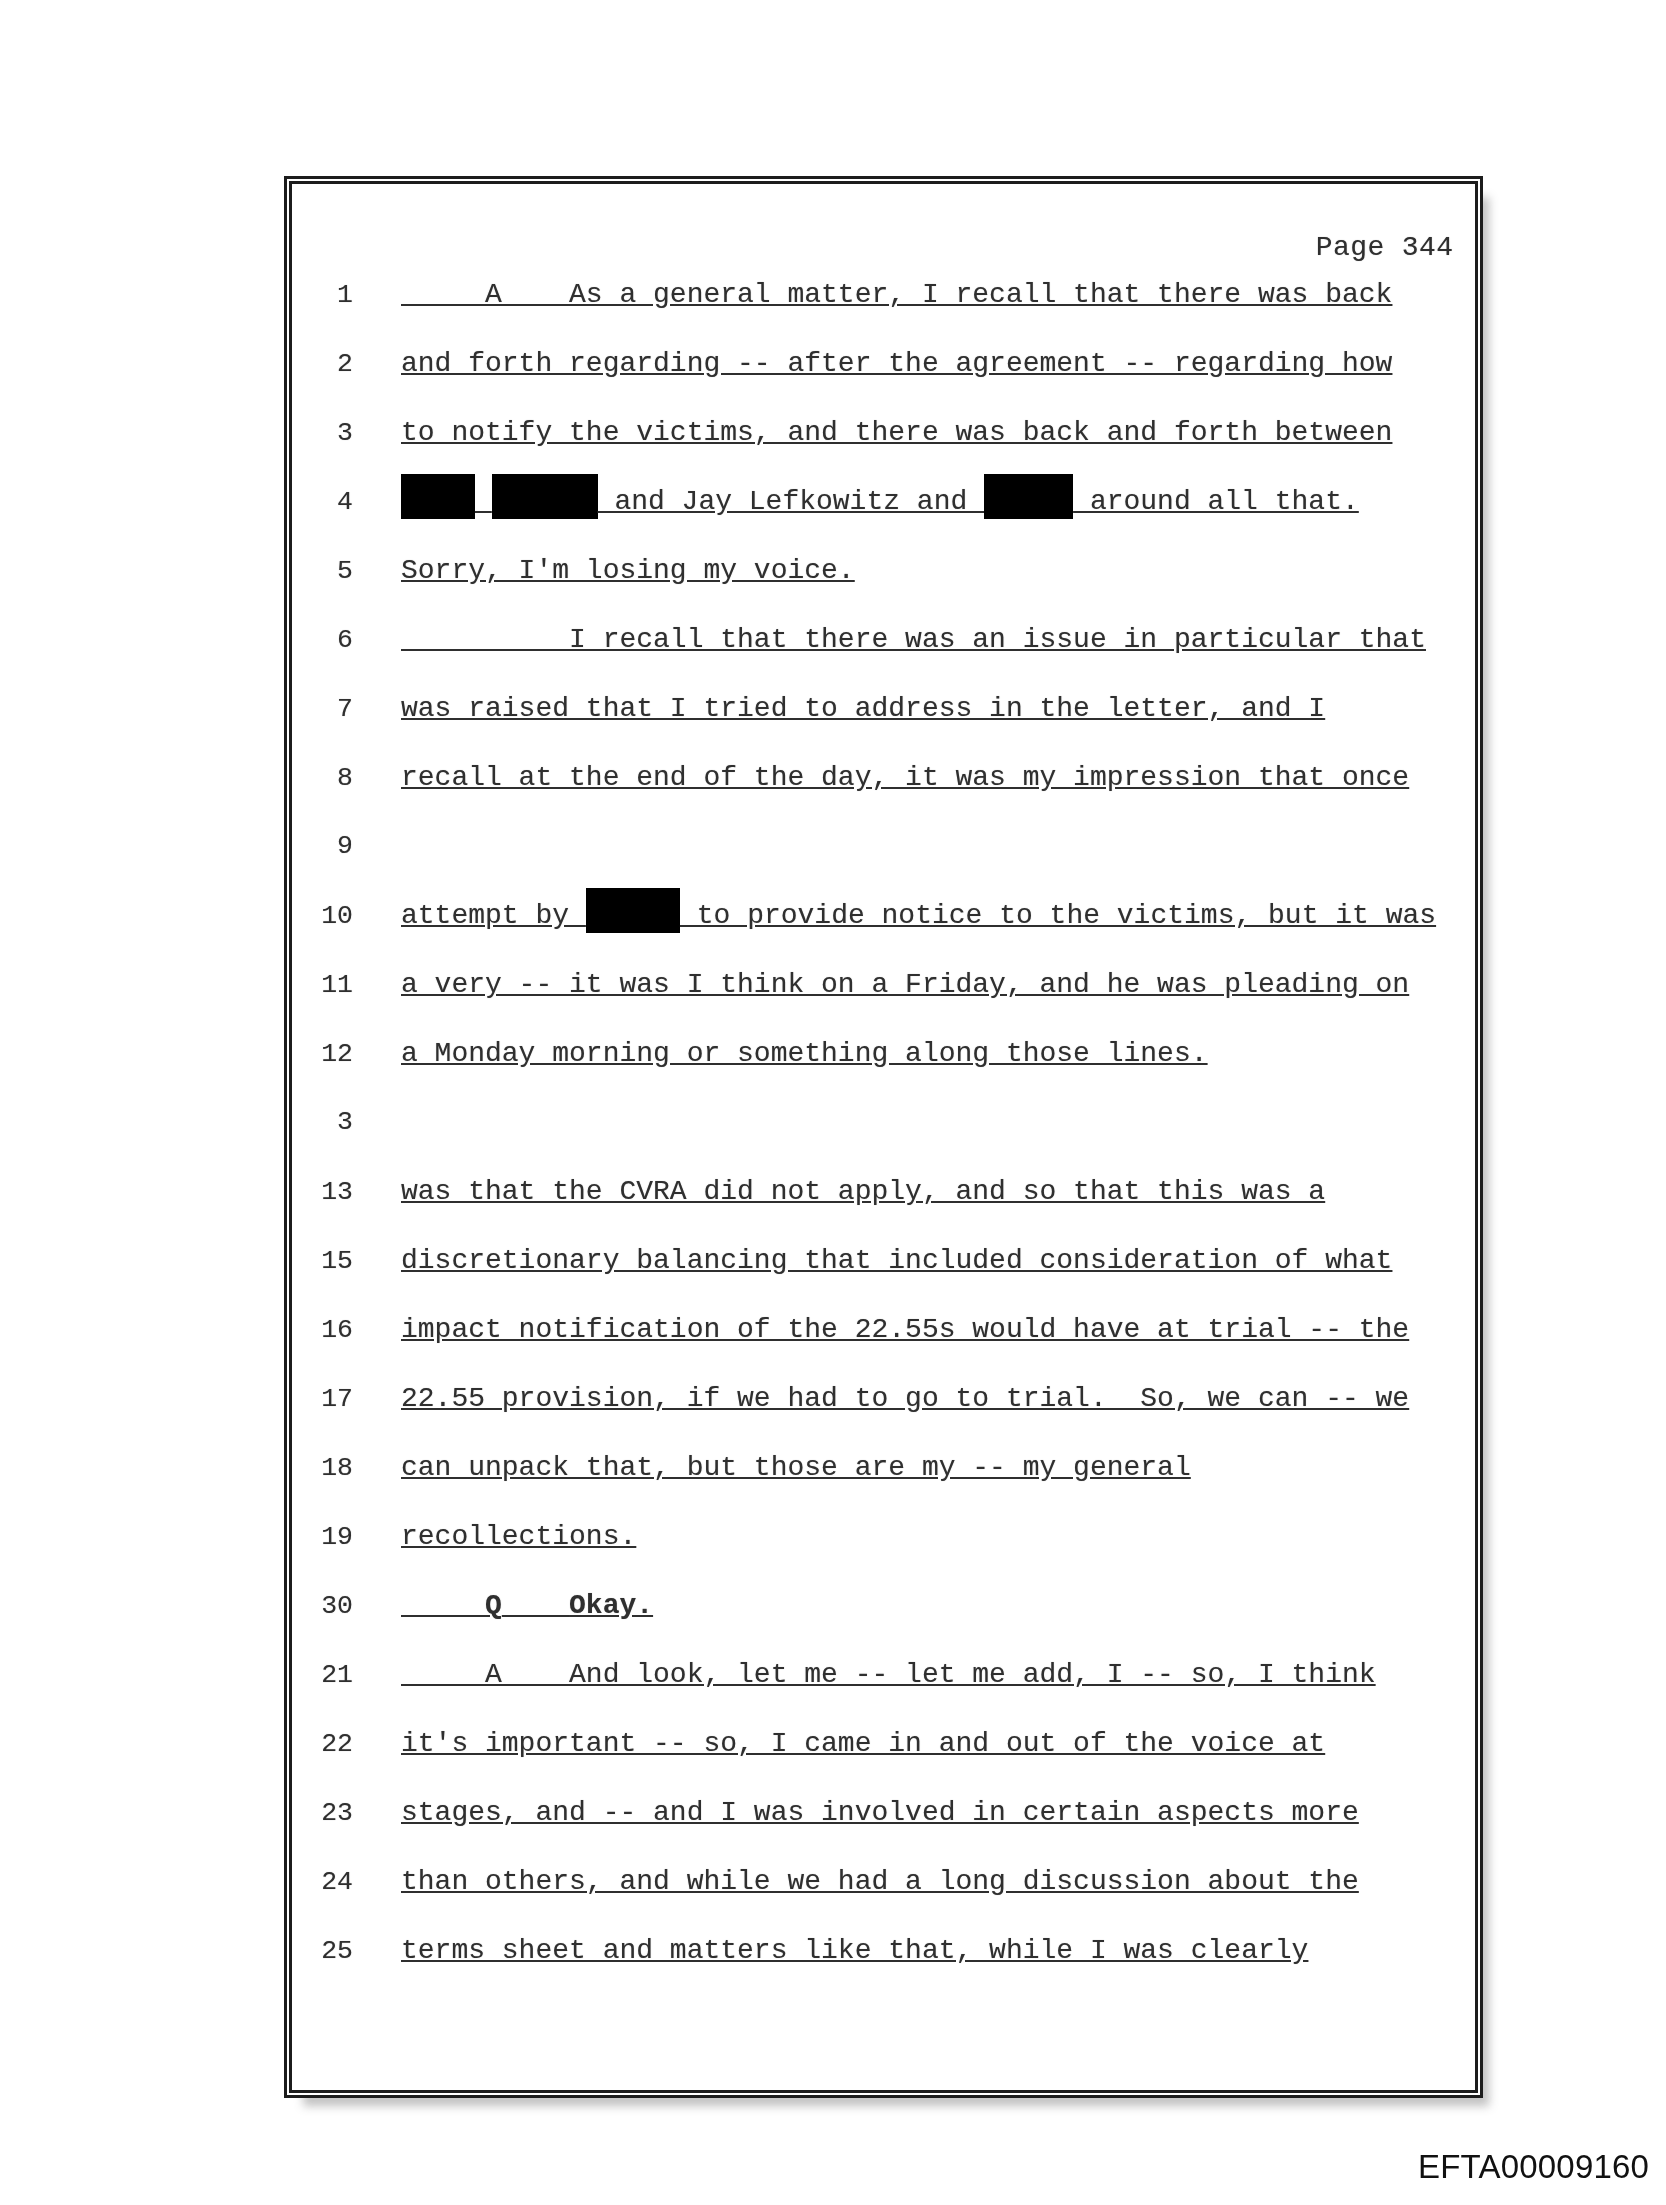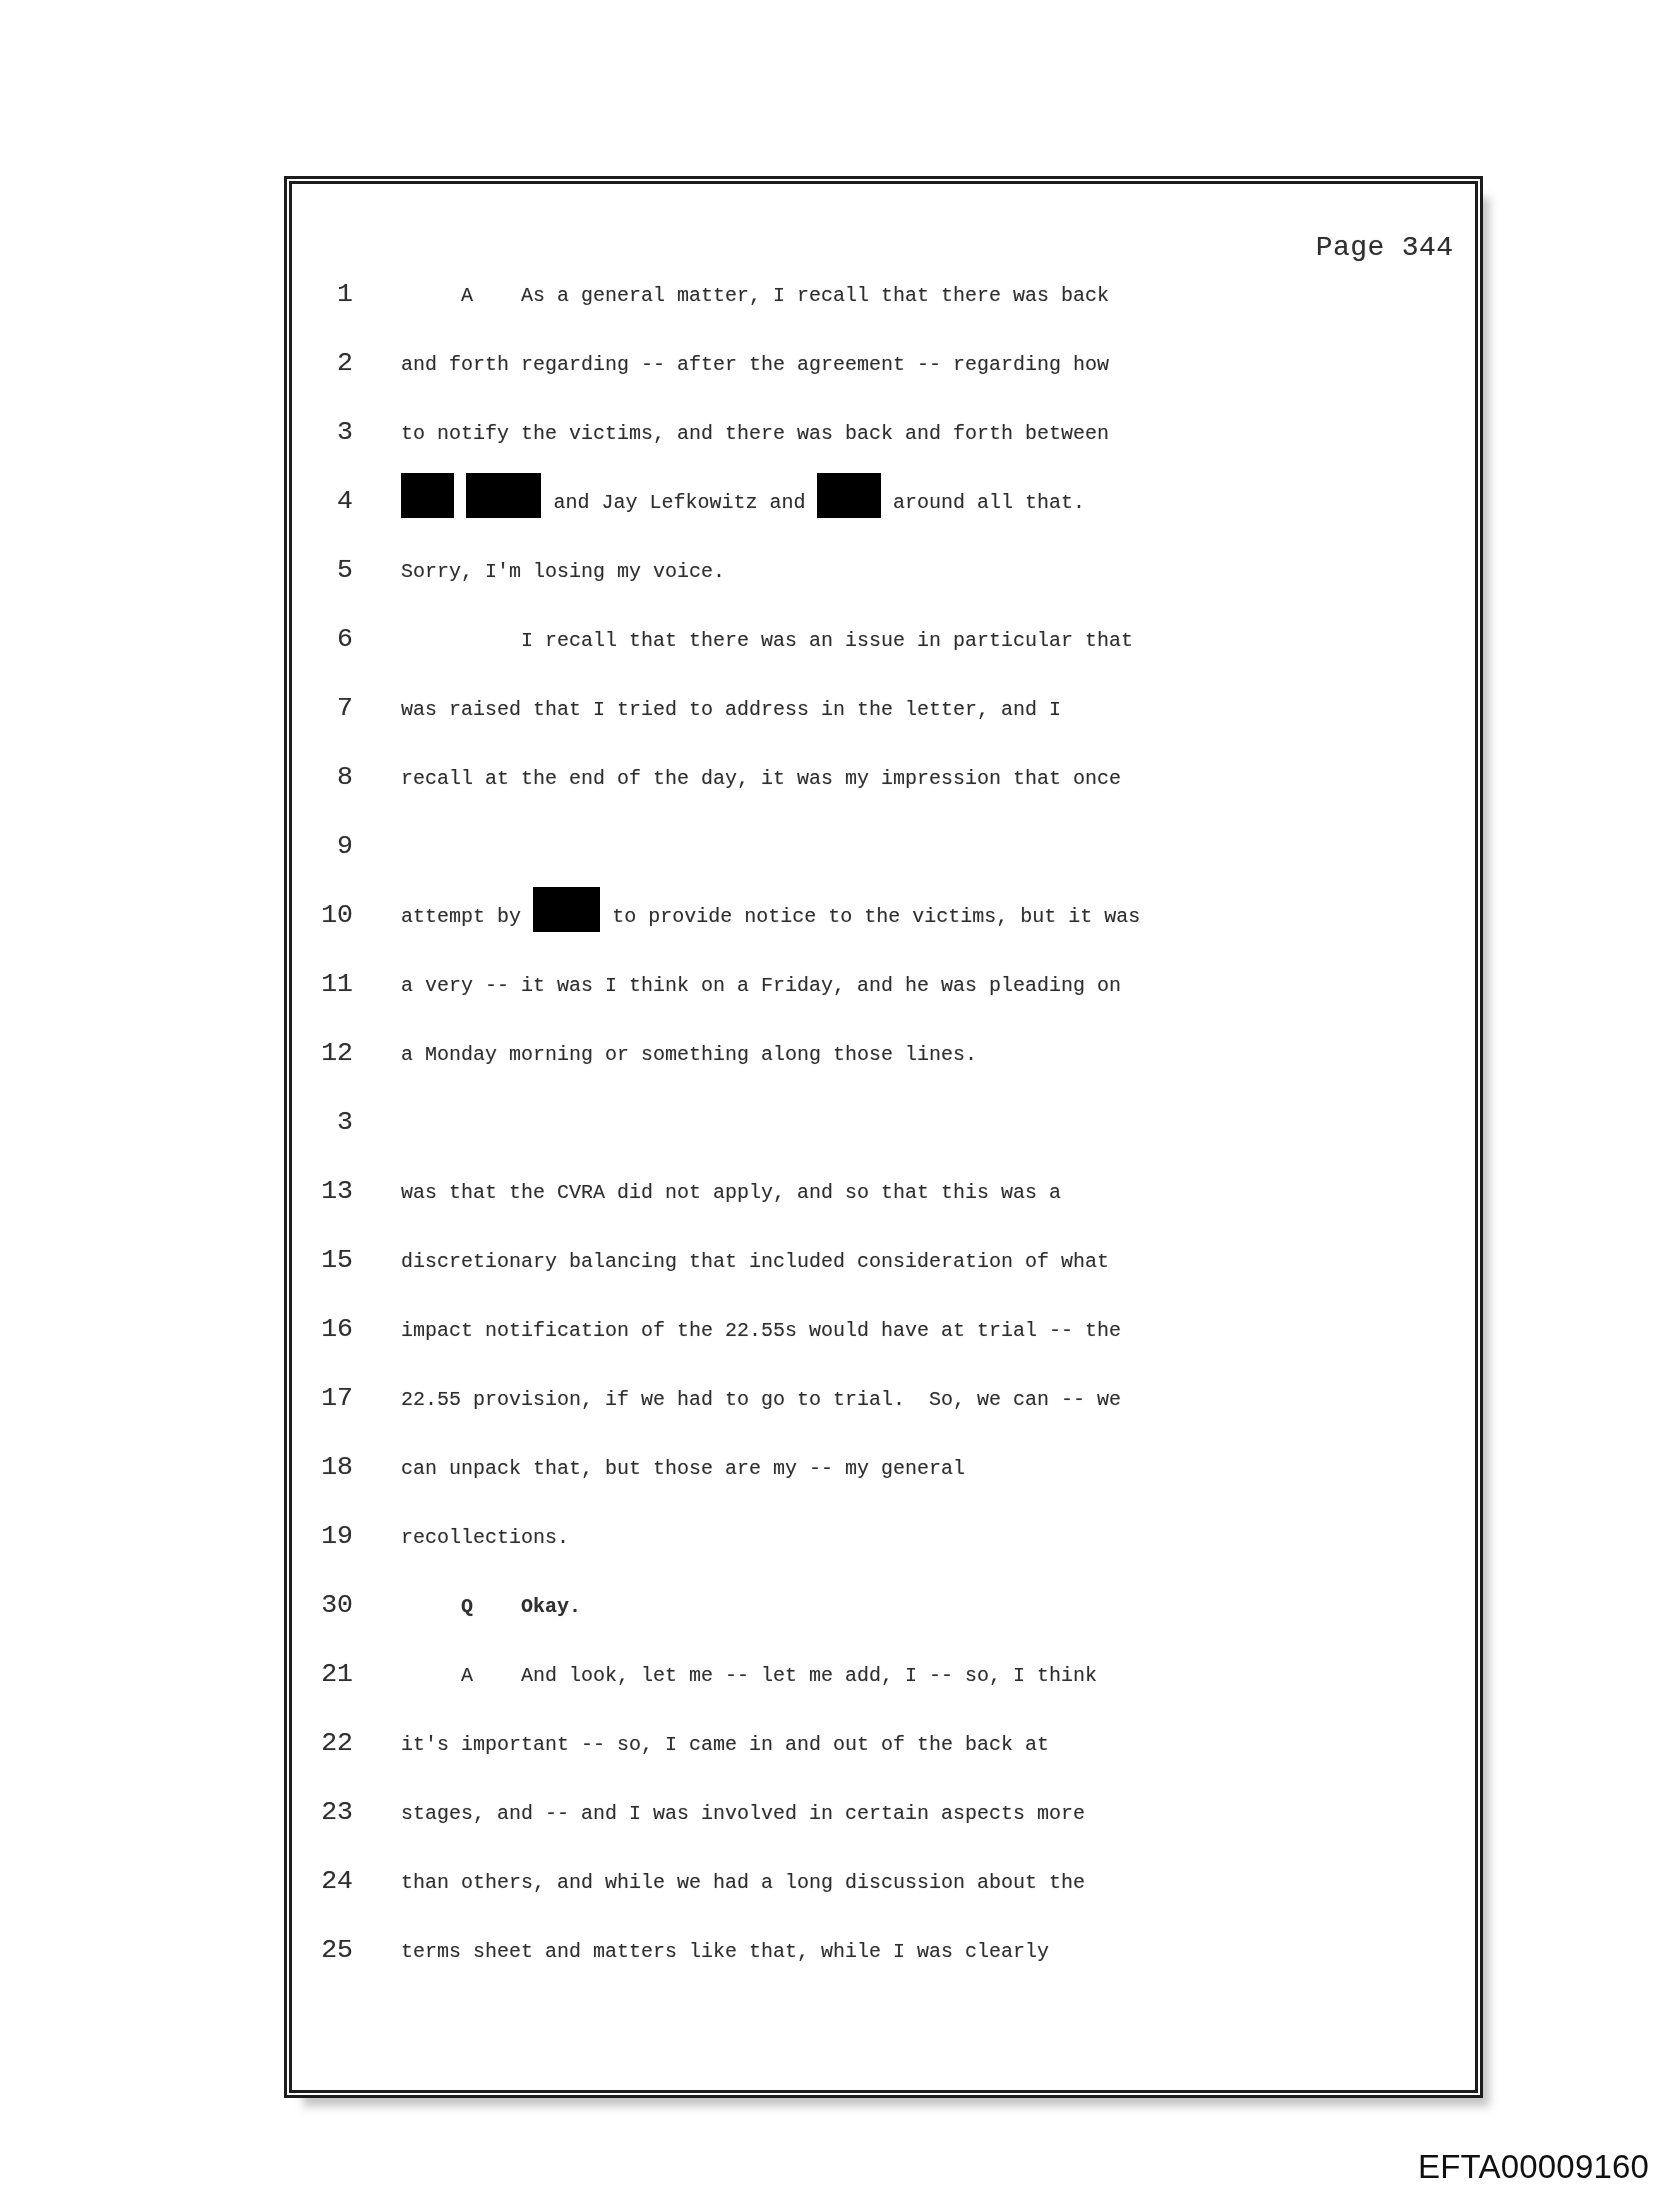--- a/index.html
+++ b/index.html
@@ -55,24 +55,25 @@
     display: inline-block;
     width: 61px;
     text-align: right;
     font-size: 26.5px;
     color: var(--ink, #2f2f2f);
     flex: 0 0 61px;
     text-shadow: 0 0 1px rgba(47,47,47,0.35);
   }
   .lt {
     margin-left: 48px;
-    font-size: 20px;
+    font-size: 28px;
     color: var(--ink, #2f2f2f);
     white-space: pre;
     text-shadow: 0 0 1px rgba(47,47,47,0.35);
+    text-decoration: underline;
   }
   .lt .bold {
     font-weight: bold;
   }
   .redact {
     display: inline-block;
     background: var(--redaction, #000000);
     height: 45px;
     vertical-align: -9.8px;
   }
@@ -181,21 +182,21 @@
         <div class="row">
           <span class="ln">30</span>
           <span class="lt"><span>     </span><span class="bold">Q</span><span>    </span><span class="bold">Okay.</span></span>
         </div>
         <div class="row">
           <span class="ln">21</span>
           <span class="lt"><span>     A    And look, let me -- let me add, I -- so, I think</span></span>
         </div>
         <div class="row">
           <span class="ln">22</span>
-          <span class="lt"><span>it's important -- so, I came in and out of the back at</span></span>
+          <span class="lt"><span>it's important -- so, I came in and out of the voice at</span></span>
         </div>
         <div class="row">
           <span class="ln">23</span>
           <span class="lt"><span>stages, and -- and I was involved in certain aspects more</span></span>
         </div>
         <div class="row">
           <span class="ln">24</span>
           <span class="lt"><span>than others, and while we had a long discussion about the</span></span>
         </div>
         <div class="row">

